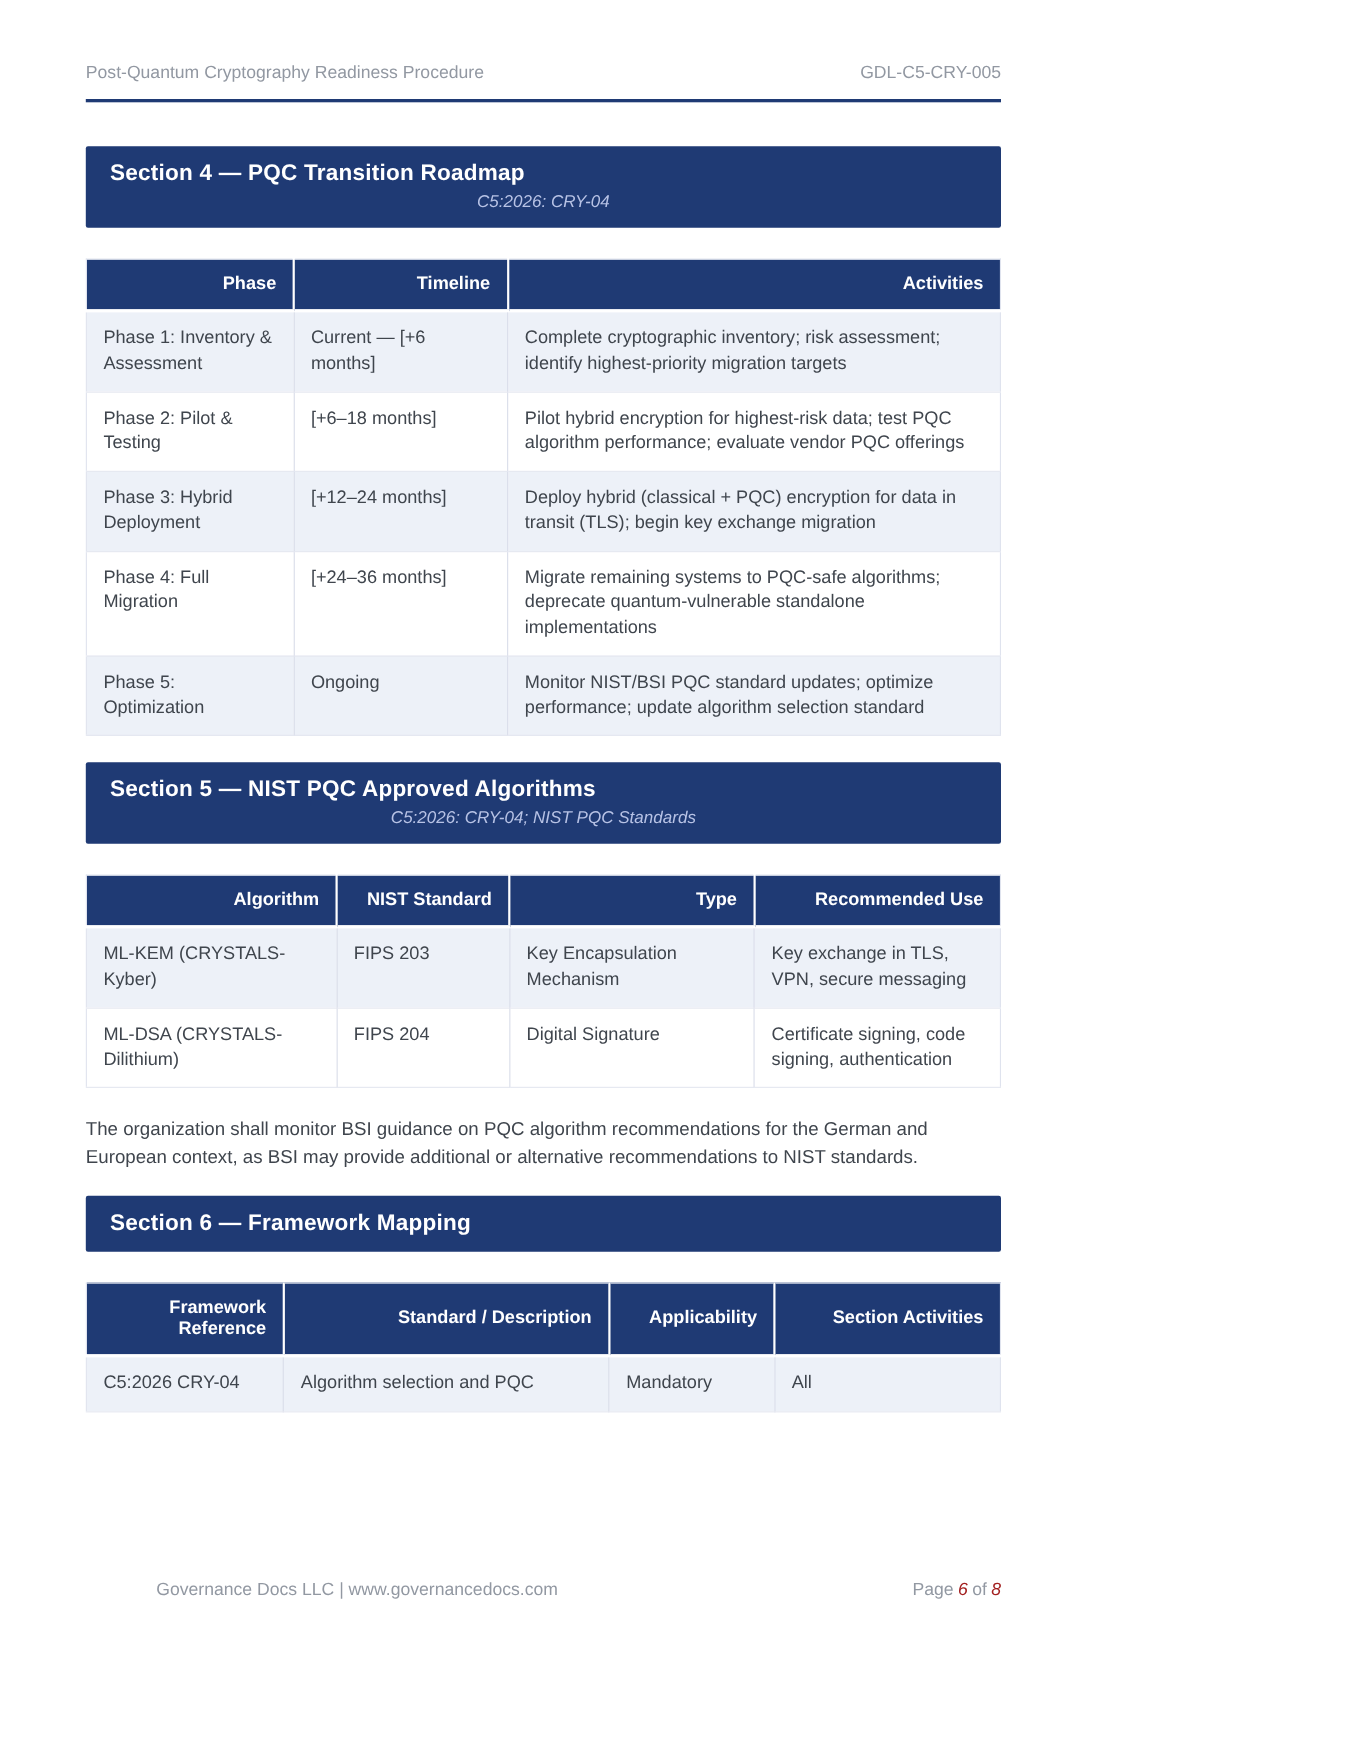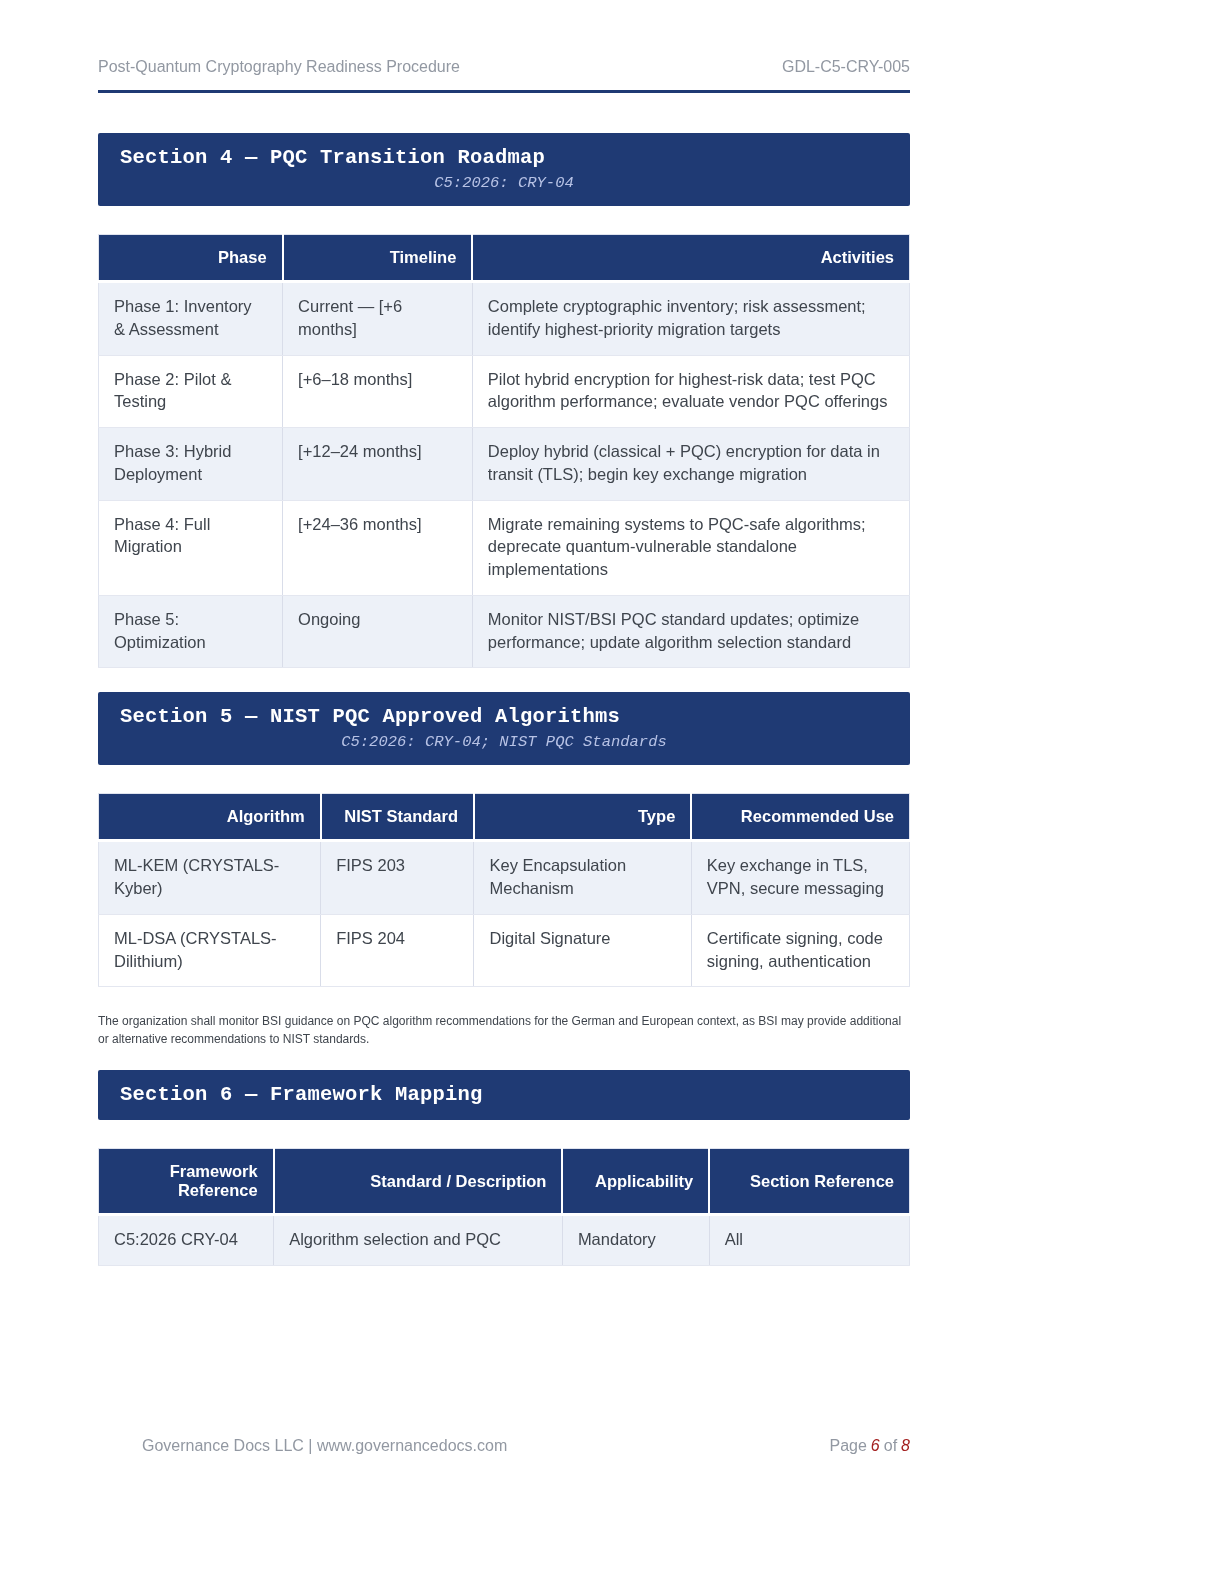--- a/index.html
+++ b/index.html
@@ -5,37 +5,36 @@
   html,body{margin:0;padding:0;background:#ffffff;}
   body{
     width:1224px;height:1584px;
     font-family:"Liberation Sans","DejaVu Sans",sans-serif;
     color:#3f454d;
   }
   .page{
     position:relative;
     width:1052px;height:1584px;
     box-sizing:border-box;
-    padding:58px 142px 0 98px;
+    padding:58px 142px 0 78px;
     overflow:hidden;
     background:#ffffff;
   }
   
   .doc-header{
     display:flex;justify-content:space-between;align-items:flex-end;
     font-size:16px;color:#9298a2;
     border-bottom:3px solid #1f3a74;
     padding-bottom:14px;
   }
   
   .banner{
     background:#1f3a74;color:#ffffff;
     padding:13px 22px 14px 22px;
     border-radius:2px;
-    font-family:Liberation Mono, monospace;
   }
   .banner .title{font-size:20.5px;font-weight:bold;letter-spacing:.2px;}
   .banner .subtitle{font-size:15.5px;font-style:italic;color:#b7c2e5;margin-top:5px;text-align:center;}
   .banner-1{margin-top:40px;}
   .banner-2{margin-top:24px;}
   .banner-3{margin-top:22px;}
   
   table.datatable{
     width:100%;
     border-collapse:collapse;
@@ -60,21 +59,21 @@
     border-right:1px solid #d9dde9;
     border-bottom:1px solid #e4e7f0;
     color:#3f454d;
   }
   table.datatable td:last-child{border-right:none;}
   table.datatable tbody tr:nth-child(odd){background:#edf1f8;}
   table.datatable tbody tr:nth-child(even){background:#ffffff;}
   
   .note{
     margin-top:26px;
-    font-size:12px;line-height:1.45;color:#3f454d;
+    font-size:17px;line-height:1.45;color:#3f454d;
   }
   
   .doc-footer{
     position:absolute;left:142px;right:142px;top:1437px;
     display:flex;justify-content:space-between;align-items:baseline;
     font-size:16px;color:#9298a2;
   }
   .doc-footer .pagenum{color:#a32020;font-style:italic;}
   .doc-footer .pg span{margin-right:4px;}
   .doc-footer .pg span:last-child{margin-right:0;}
@@ -183,21 +182,21 @@
       <col style="width:21.6%">
         <col style="width:35.6%">
         <col style="width:18.1%">
         <col style="width:24.7%">
     </colgroup>
   <thead>
         <tr>
           <th>Framework Reference</th>
           <th>Standard / Description</th>
           <th>Applicability</th>
-          <th>Section Reference</th>
+          <th>Section Activities</th>
         </tr>
       </thead>
       <tbody>
         <tr>
           <td>C5:2026 CRY-04</td>
           <td>Algorithm selection and PQC</td>
           <td>Mandatory</td>
           <td>All</td>
         </tr>
       </tbody>

